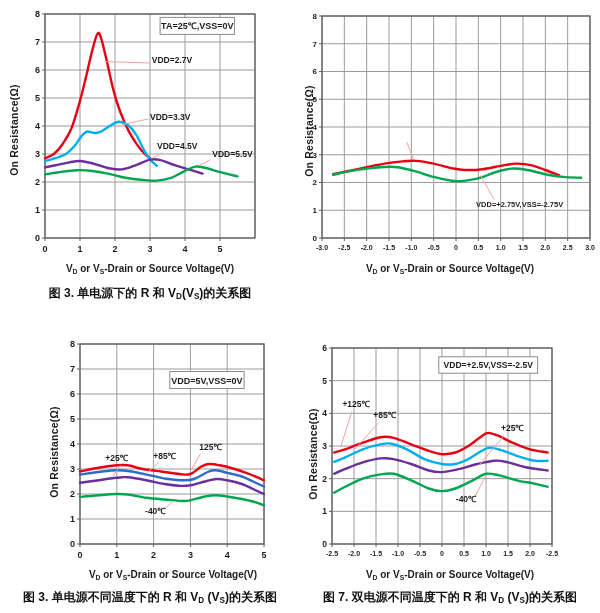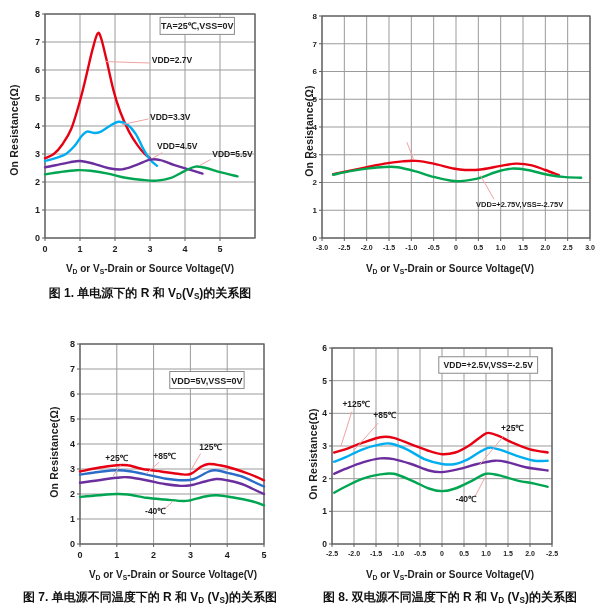--- a/index.html
+++ b/index.html
@@ -87,21 +87,21 @@
         <line x1="210.55" y1="157.6" x2="199" y2="163.76" stroke="#f0a3a3" stroke-width="1"></line>
         <rect x="160.075" y="15.399999999999995" width="74.35000000000001" height="17" fill="#fff" stroke="#8a8a8a" stroke-width="1"></rect>
         <text x="197.25" y="27.399999999999995" text-anchor="middle" font-size="9" font-weight="700" fill="#1c1c1c">TA=25℃,VSS=0V</text>
         <text x="151.75" y="61" text-anchor="start" font-size="8.5" font-weight="700" fill="#1c1c1c">VDD=2.7V</text>
         <text x="150" y="117.84" text-anchor="start" font-size="8.5" font-weight="700" fill="#1c1c1c">VDD=3.3V</text>
         <text x="157" y="146.96" text-anchor="start" font-size="8.5" font-weight="700" fill="#1c1c1c">VDD=4.5V</text>
         <text x="212.3" y="155.36" text-anchor="start" font-size="8.5" font-weight="700" fill="#1c1c1c">VDD=5.5V</text>
       </svg>
     <div class="ylabel yl1">On Resistance(Ω)</div>
     <div class="xlabel"><span>V</span><sub>D</sub><span> or V</span><sub>S</sub><span>-Drain or Source Voltage(V)</span></div>
-    <div class="caption"><span>图 1. 单电源下的 R 和 V</span><sub>D</sub><span>(V</span><sub>S</sub><span>)的关系图</span></div>
+    <div class="caption"><span>图 3. 单电源下的 R 和 V</span><sub>D</sub><span>(V</span><sub>S</sub><span>)的关系图</span></div>
   </div>
 
   <div class="cell r1 c2">
     <svg width="300" height="262" viewBox="0 0 300 262">
         <line x1="22" y1="14" x2="22" y2="236" stroke="#9b9b9b" stroke-width="1"></line>
         <line x1="44.33333333333333" y1="14" x2="44.33333333333333" y2="236" stroke="#9b9b9b" stroke-width="1"></line>
         <line x1="66.66666666666666" y1="14" x2="66.66666666666666" y2="236" stroke="#9b9b9b" stroke-width="1"></line>
         <line x1="89" y1="14" x2="89" y2="236" stroke="#9b9b9b" stroke-width="1"></line>
         <line x1="111.33333333333333" y1="14" x2="111.33333333333333" y2="236" stroke="#9b9b9b" stroke-width="1"></line>
         <line x1="133.66666666666669" y1="14" x2="133.66666666666669" y2="236" stroke="#9b9b9b" stroke-width="1"></line>
@@ -234,21 +234,21 @@
         <line x1="163.904" y1="195.5" x2="172.736" y2="187.5" stroke="#f0a3a3" stroke-width="1"></line>
         <rect x="169.785" y="57.5" width="74.35000000000001" height="17" fill="#fff" stroke="#8a8a8a" stroke-width="1"></rect>
         <text x="206.96" y="69.5" text-anchor="middle" font-size="9" font-weight="700" fill="#1c1c1c">VDD=5V,VSS=0V</text>
         <text x="116.80000000000001" y="147" text-anchor="middle" font-size="8.5" font-weight="700" fill="#1c1c1c">+25℃</text>
         <text x="164.64" y="144.5" text-anchor="middle" font-size="8.5" font-weight="700" fill="#1c1c1c">+85℃</text>
         <text x="210.64" y="135.5" text-anchor="middle" font-size="8.5" font-weight="700" fill="#1c1c1c">125℃</text>
         <text x="155.44" y="199.5" text-anchor="middle" font-size="8.5" font-weight="700" fill="#1c1c1c">-40℃</text>
       </svg>
     <div class="ylabel yl3">On Resistance(Ω)</div>
     <div class="xlabel"><span>V</span><sub>D</sub><span> or V</span><sub>S</sub><span>-Drain or Source Voltage(V)</span></div>
-    <div class="caption"><span>图 7. 单电源不同温度下的 R 和 V</span><sub>D</sub><span> (V</span><sub>S</sub><span>)的关系图</span></div>
+    <div class="caption"><span>图 3. 单电源不同温度下的 R 和 V</span><sub>D</sub><span> (V</span><sub>S</sub><span>)的关系图</span></div>
   </div>
 
   <div class="cell r2 c4">
     <svg width="300" height="256" viewBox="0 0 300 256">
         <line x1="32" y1="34" x2="32" y2="230" stroke="#9b9b9b" stroke-width="1"></line>
         <line x1="54" y1="34" x2="54" y2="230" stroke="#9b9b9b" stroke-width="1"></line>
         <line x1="76" y1="34" x2="76" y2="230" stroke="#9b9b9b" stroke-width="1"></line>
         <line x1="98" y1="34" x2="98" y2="230" stroke="#9b9b9b" stroke-width="1"></line>
         <line x1="120" y1="34" x2="120" y2="230" stroke="#9b9b9b" stroke-width="1"></line>
         <line x1="142" y1="34" x2="142" y2="230" stroke="#9b9b9b" stroke-width="1"></line>
@@ -311,16 +311,16 @@
         <line x1="175" y1="182.63333333333333" x2="186" y2="161.4" stroke="#f0a3a3" stroke-width="1"></line>
         <rect x="138.7875" y="42.75333333333334" width="98.825" height="16.5" fill="#fff" stroke="#8a8a8a" stroke-width="1"></rect>
         <text x="188.2" y="54.25333333333334" text-anchor="middle" font-size="8.5" font-weight="700" fill="#1c1c1c">VDD=+2.5V,VSS=-2.5V</text>
         <text x="56.2" y="92.8" text-anchor="middle" font-size="8.5" font-weight="700" fill="#1c1c1c">+125℃</text>
         <text x="84.8" y="104.23333333333333" text-anchor="middle" font-size="8.5" font-weight="700" fill="#1c1c1c">+85℃</text>
         <text x="212.39999999999998" y="117.3" text-anchor="middle" font-size="8.5" font-weight="700" fill="#1c1c1c">+25℃</text>
         <text x="166.2" y="187.53333333333333" text-anchor="middle" font-size="8.5" font-weight="700" fill="#1c1c1c">-40℃</text>
       </svg>
     <div class="ylabel yl4">On Resistance(Ω)</div>
     <div class="xlabel"><span>V</span><sub>D</sub><span> or V</span><sub>S</sub><span>-Drain or Source Voltage(V)</span></div>
-    <div class="caption"><span>图 8. 双电源不同温度下的 R 和 V</span><sub>D</sub><span> (V</span><sub>S</sub><span>)的关系图</span></div>
+    <div class="caption"><span>图 7. 双电源不同温度下的 R 和 V</span><sub>D</sub><span> (V</span><sub>S</sub><span>)的关系图</span></div>
   </div>
 
 </div>
 
 </body></html>

